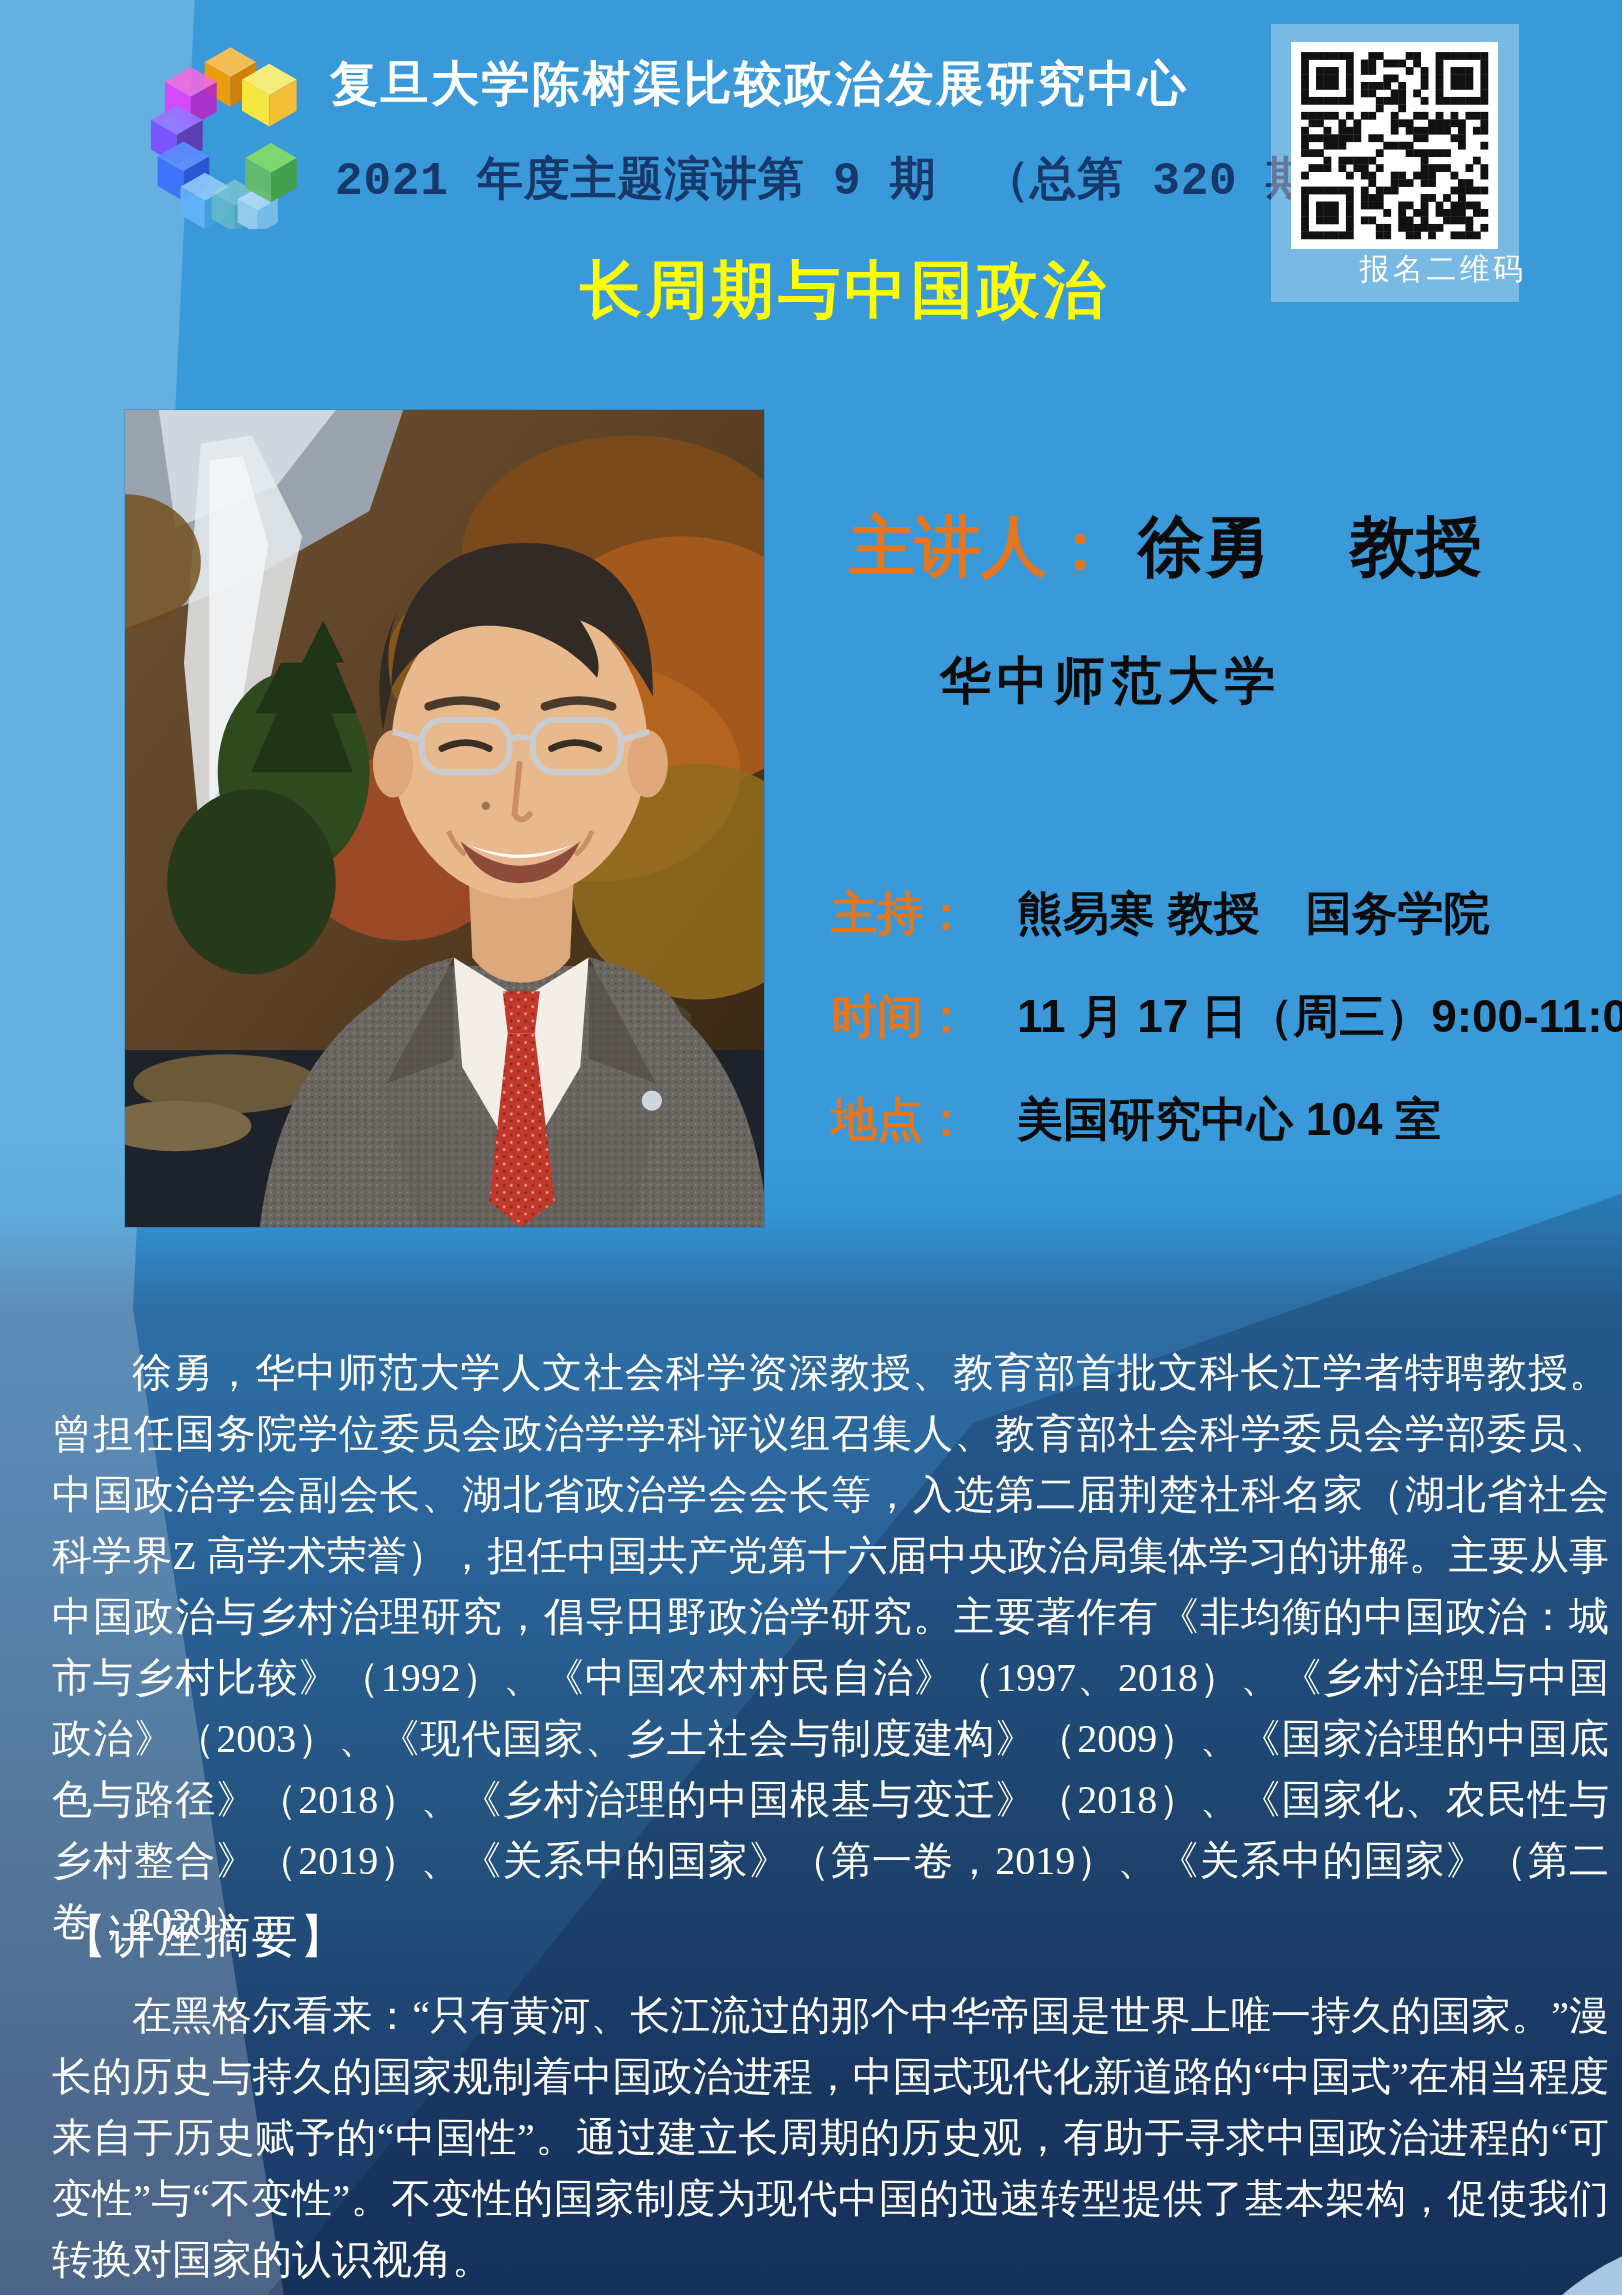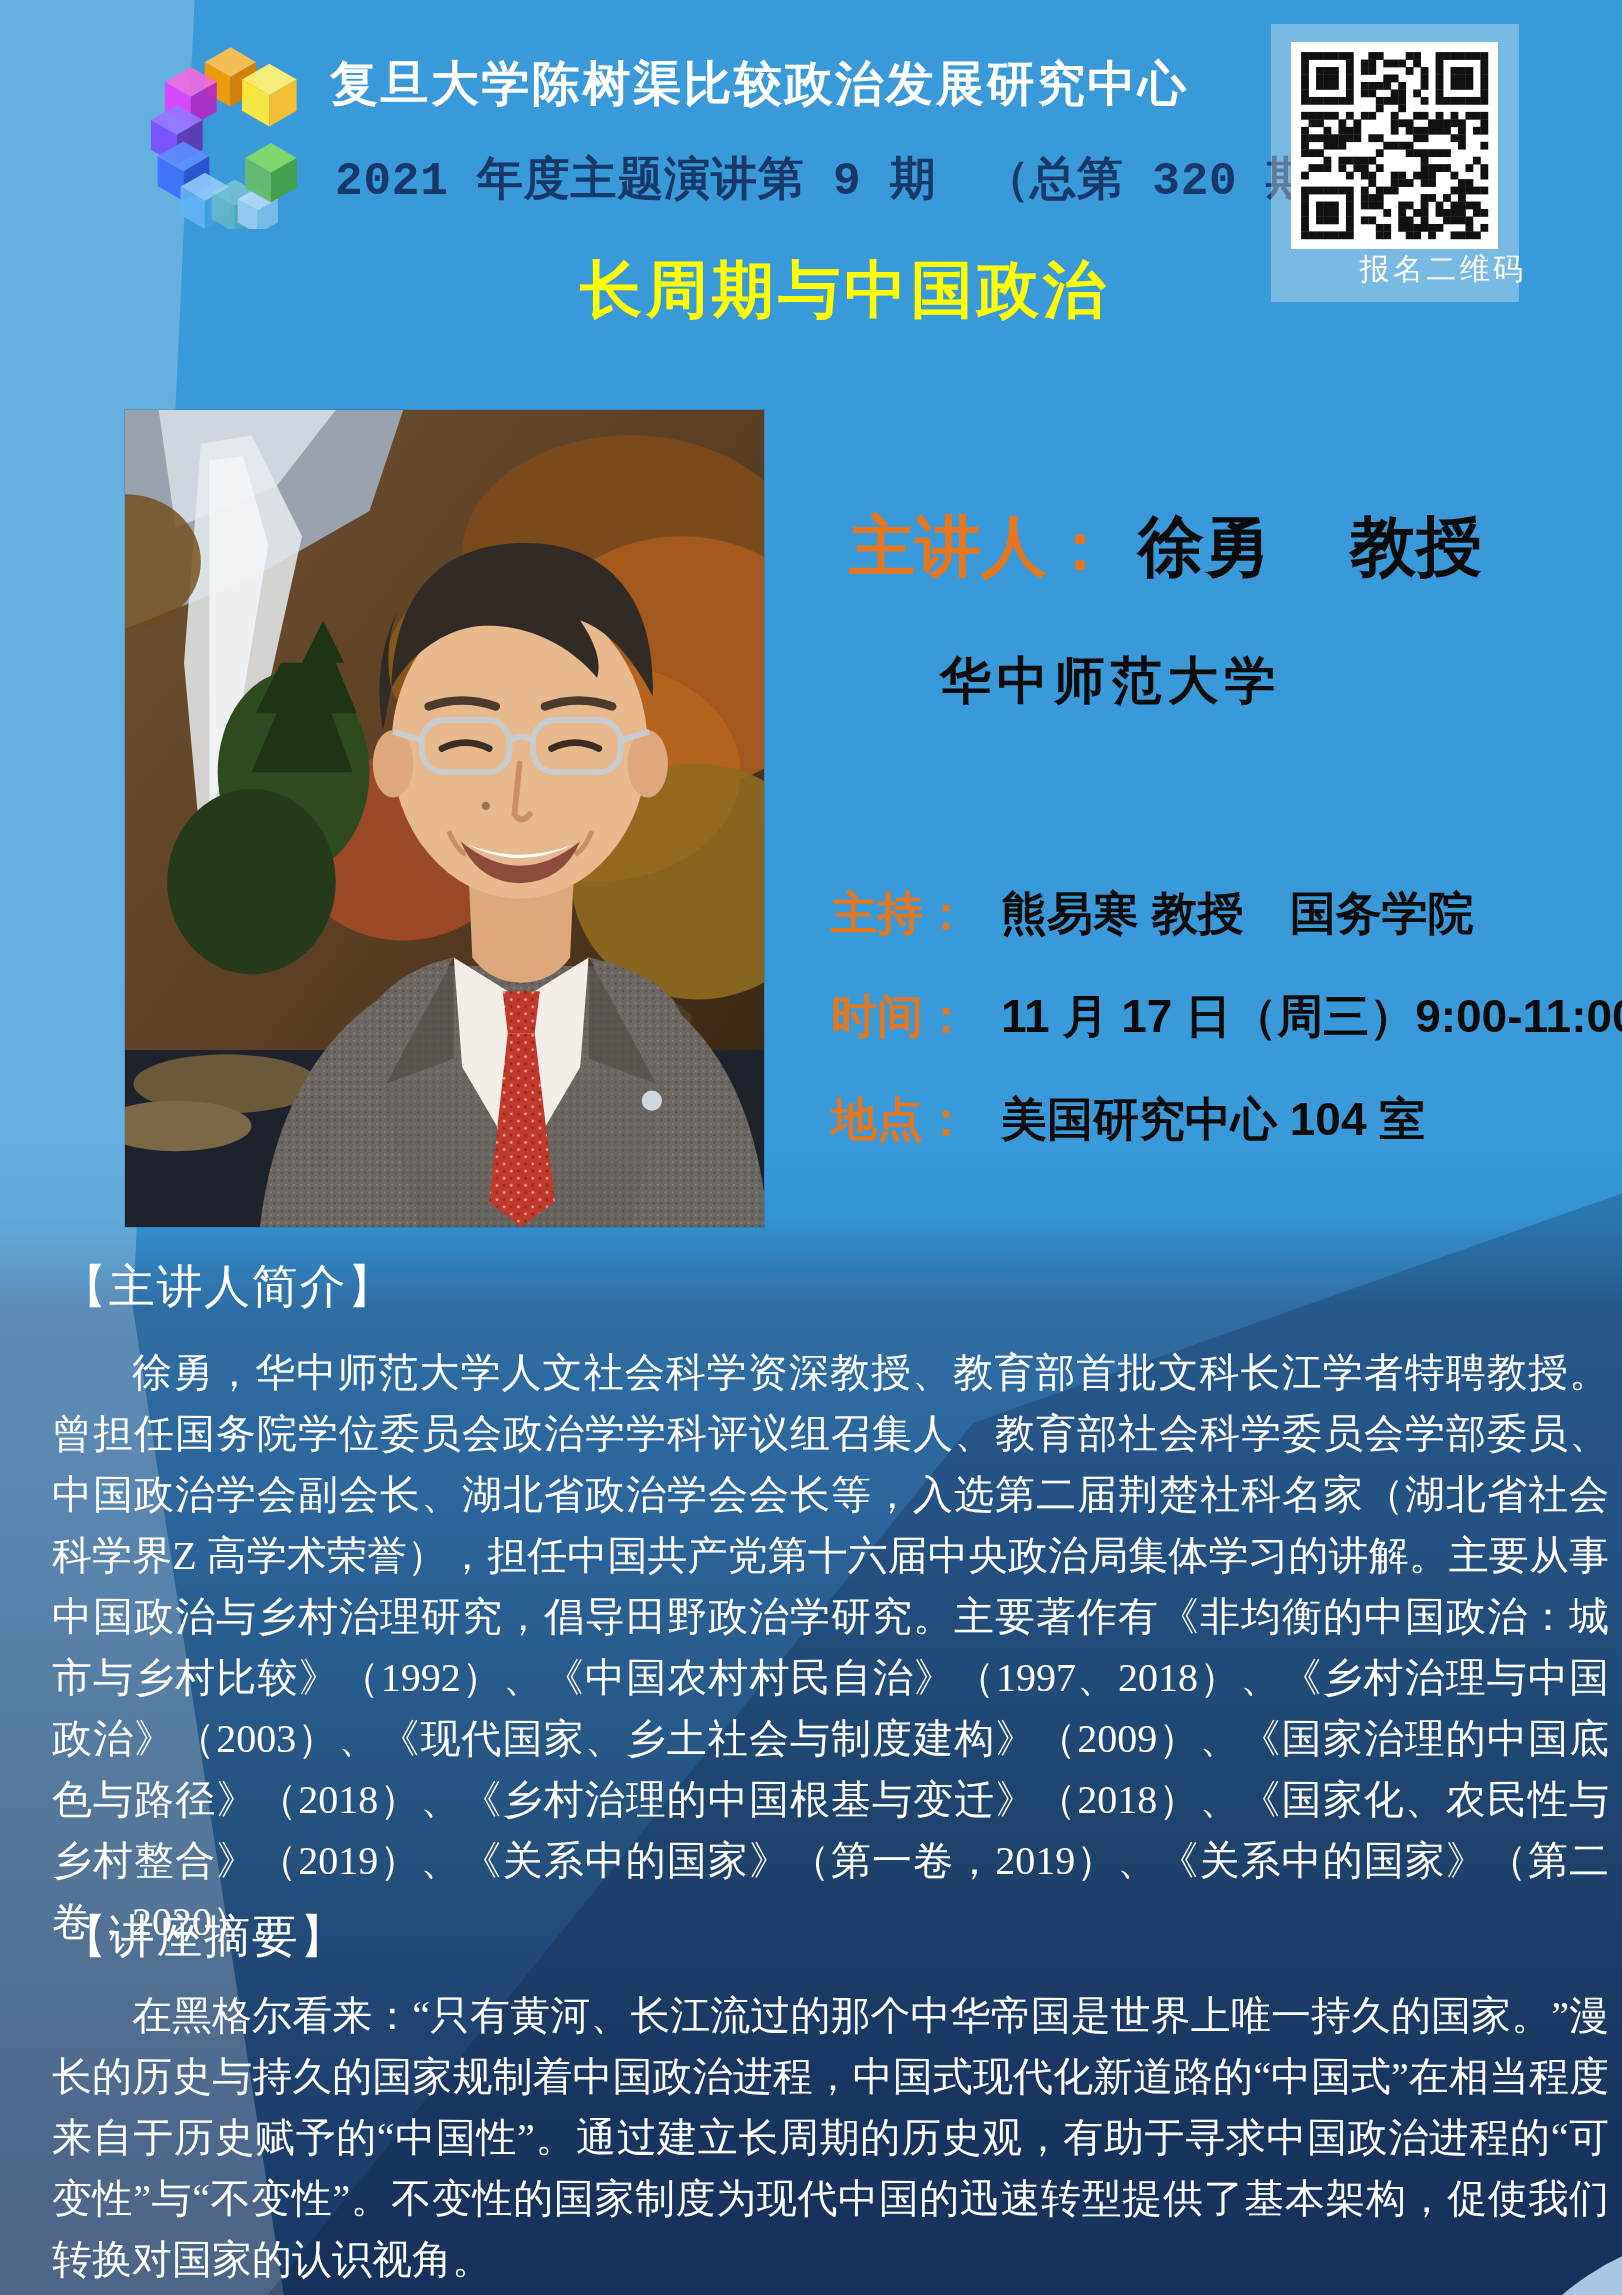--- a/index.html
+++ b/index.html
@@ -77,21 +77,21 @@
   .speaker-row .ttl{margin-left:80px;}
   .affiliation{
     position:absolute;left:940px;top:647px;
     font-size:51px;font-weight:900;color:#0b0b0b;letter-spacing:5.9px;
     white-space:nowrap;
   }
   .detail-row{
     position:absolute;left:831px;
     font-size:46px;font-weight:900;color:#0b0b0b;white-space:nowrap;
   }
-  .detail-row .lbl{color:var(--accent,#e5761e);margin-right:32px;}
+  .detail-row .lbl{color:var(--accent,#e5761e);margin-right:48px;}
   .row-host{top:883px;}
   .row-time{top:986px;}
   .row-venue{top:1089px;}
   .section-title{
     position:absolute;left:61px;
     font-size:46px;color:#ffffff;
     font-family:"Liberation Serif",serif;letter-spacing:1.7px;
   }
   .bio-title{top:1256px;}
   .abstract-title{top:1906px;text-align:right;}
@@ -565,20 +565,19 @@
   <div class="detail-row row-host">
     <span class="lbl">主持：</span><span>熊易寒 教授　国务学院</span>
   </div>
   <div class="detail-row row-time">
     <span class="lbl">时间：</span><span>11 月 17 日（周三）9:00-11:00</span>
   </div>
   <div class="detail-row row-venue">
     <span class="lbl">地点：</span><span>美国研究中心 104 室</span>
   </div>
 
-  <div class="section-title bio-title">【主讲人简介】</div>
   <div class="body-para bio-para">徐勇，华中师范大学人文社会科学资深教授、教育部首批文科长江学者特聘教授。曾担任国务院学位委员会政治学学科评议组召集人、教育部社会科学委员会学部委员、中国政治学会副会长、湖北省政治学会会长等，入选第二届荆楚社科名家（湖北省社会科学界Z 高学术荣誉），担任中国共产党第十六届中央政治局集体学习的讲解。主要从事中国政治与乡村治理研究，倡导田野政治学研究。主要著作有《非均衡的中国政治：城市与乡村比较》（1992）、《中国农村村民自治》（1997、2018）、《乡村治理与中国政治》（2003）、《现代国家、乡土社会与制度建构》（2009）、《国家治理的中国底色与路径》（2018）、《乡村治理的中国根基与变迁》（2018）、《国家化、农民性与乡村整合》（2019）、《关系中的国家》（第一卷，2019）、《关系中的国家》（第二卷，2020）。</div>
 
   <div class="section-title abstract-title">【讲座摘要】</div>
   <div class="body-para abstract-para">在黑格尔看来：“只有黄河、长江流过的那个中华帝国是世界上唯一持久的国家。”漫长的历史与持久的国家规制着中国政治进程，中国式现代化新道路的“中国式”在相当程度来自于历史赋予的“中国性”。通过建立长周期的历史观，有助于寻求中国政治进程的“可变性”与“不变性”。不变性的国家制度为现代中国的迅速转型提供了基本架构，促使我们转换对国家的认识视角。</div>
 
 </div>
 
 
 </body></html>

